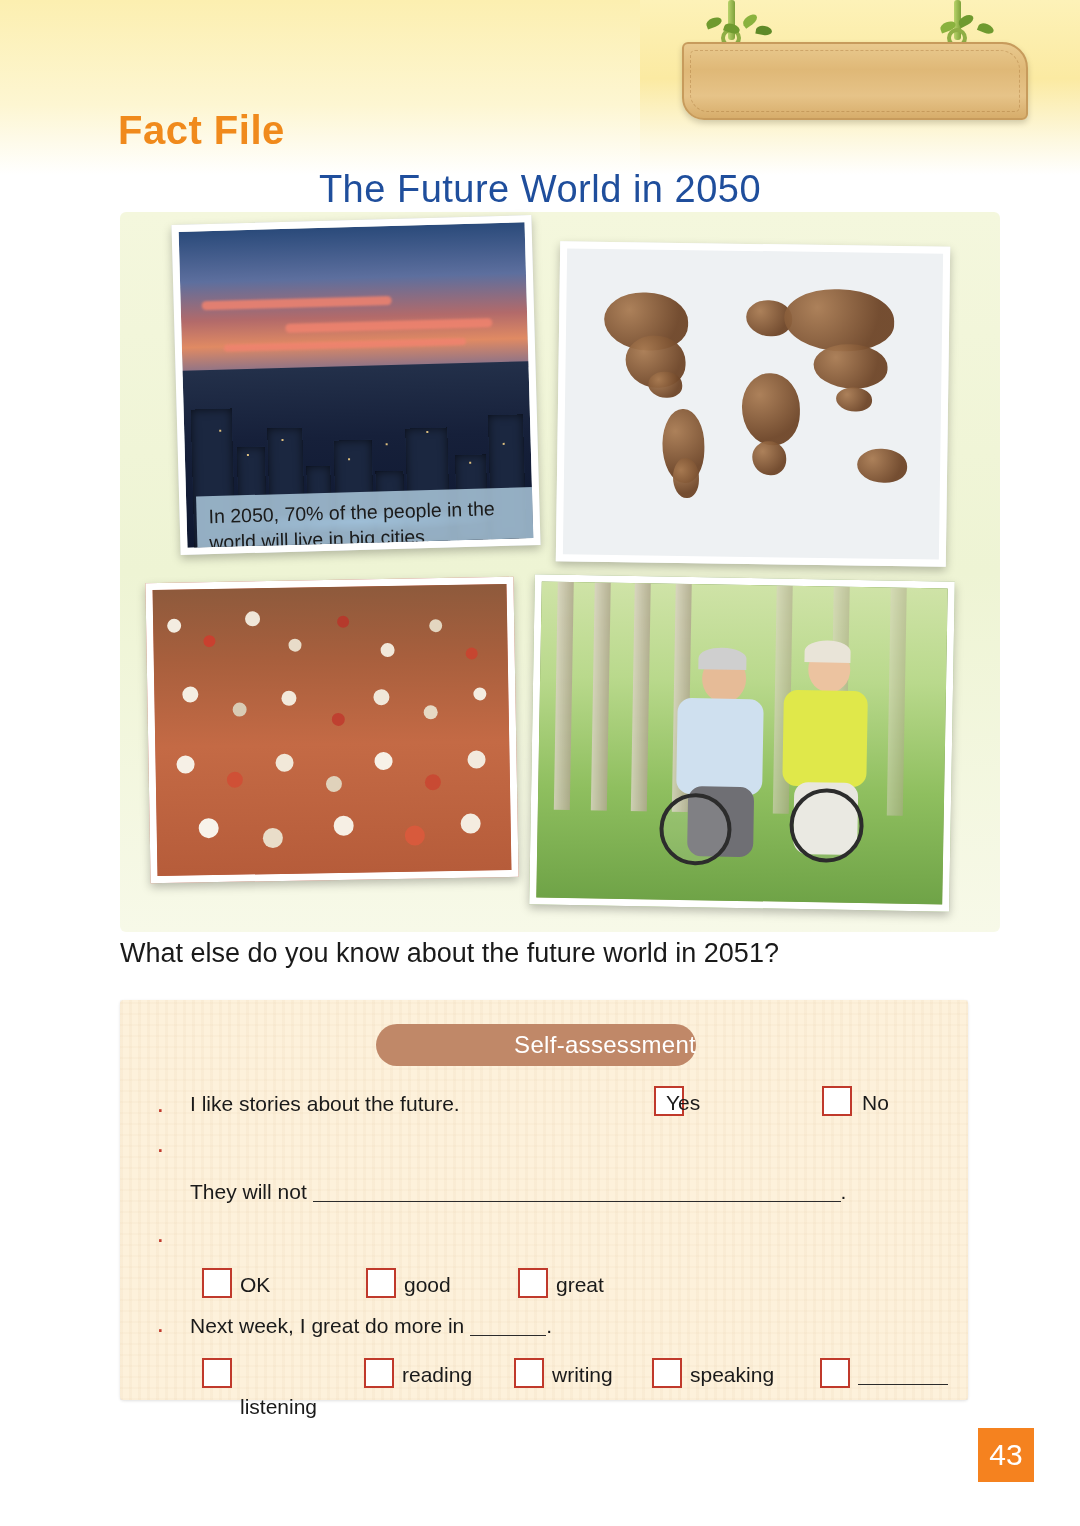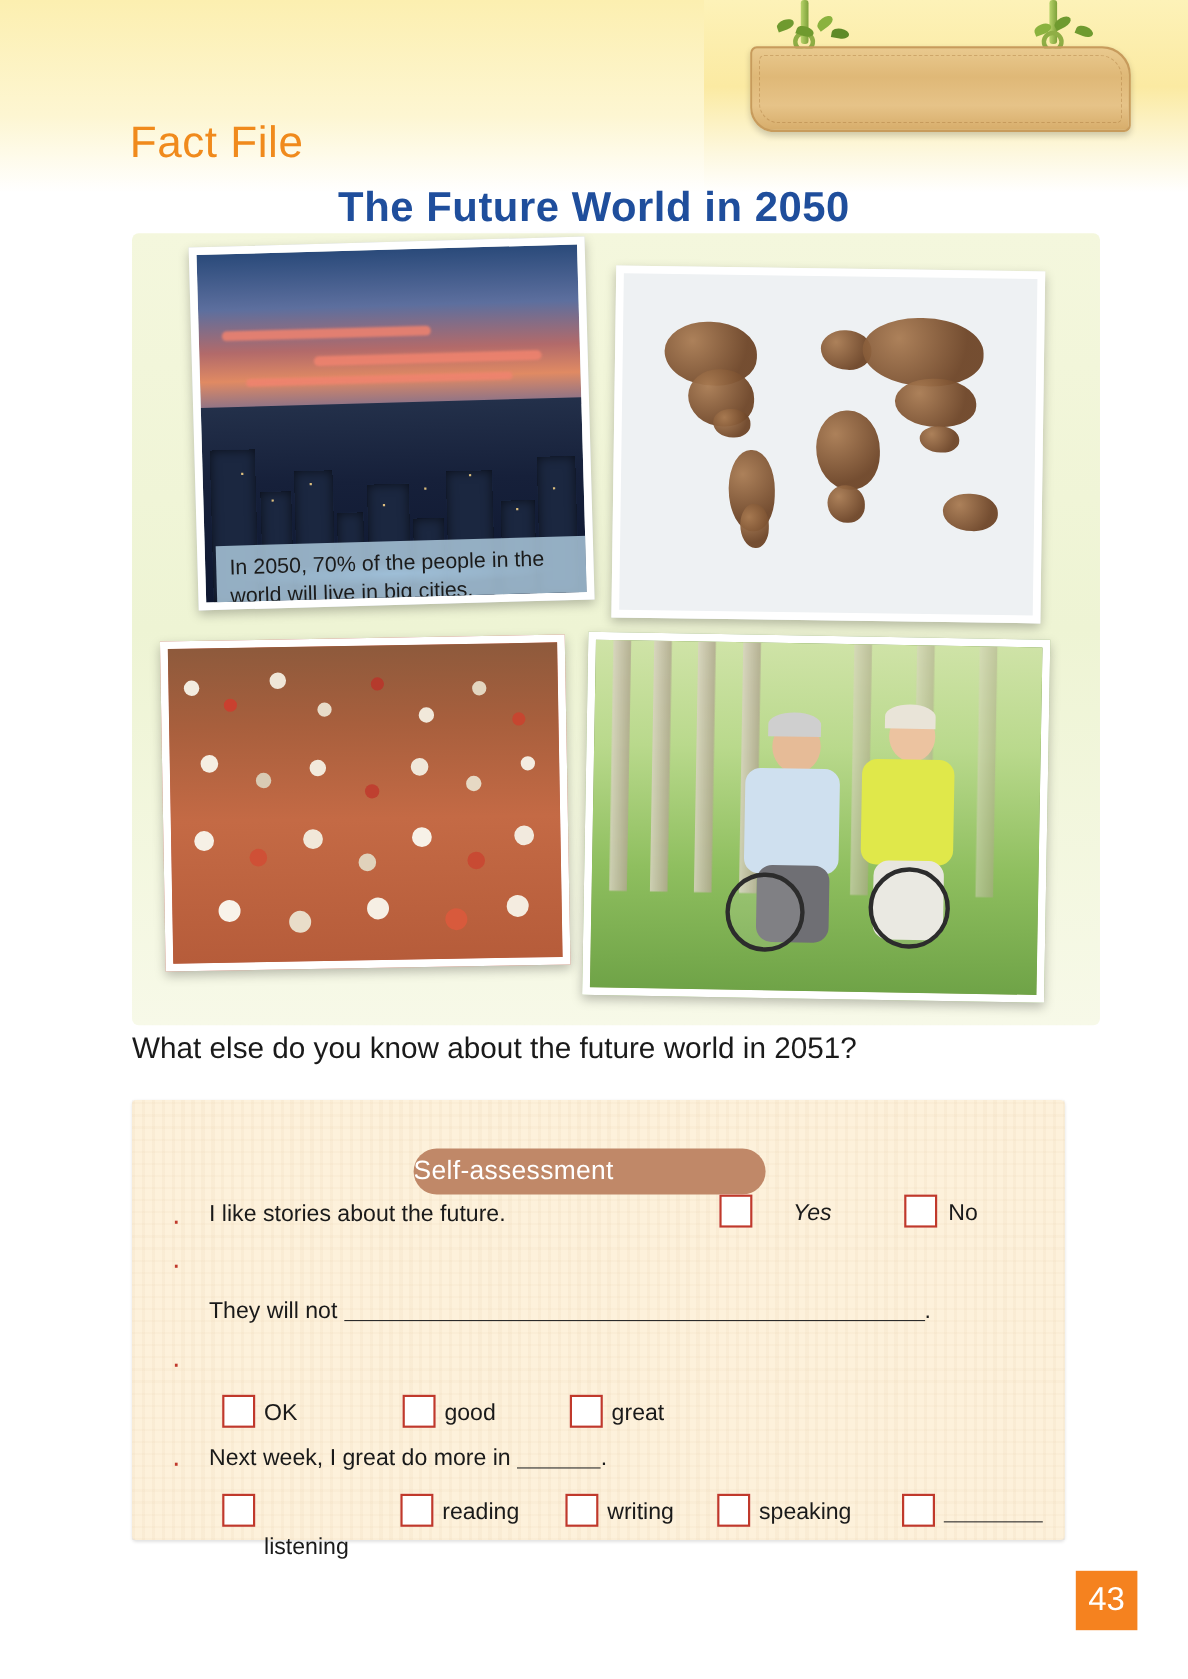--- a/index.html
+++ b/index.html
@@ -91,31 +91,31 @@
     background: #6f9a2f;
     border-radius: 50% 50% 50% 0;
     transform: rotate(-20deg);
   }
 
   
   .fact-file {
     position: absolute;
     left: 118px; top: 108px;
     font-size: 40px;
-    font-weight: normal;
+    font-weight: bold;
     color: #f08a1c;
     letter-spacing: .5px;
   }
   .main-title {
     position: absolute;
     left: 0; top: 168px;
     width: 1080px;
     text-align: center;
     font-size: 38px;
-    font-weight: bold;
+    font-weight: normal;
     color: #1f4e9c;
     letter-spacing: .5px;
   }
 
   
   .collage {
     position: absolute;
     left: 120px; top: 212px;
     width: 880px; height: 720px;
     background: linear-gradient(180deg, #f4f7dd 0%, #eef4d4 50%, #f7f9e8 100%);
@@ -257,24 +257,23 @@
     pointer-events:none;
   }
   .sa-pill {
     position: absolute;
     left: 256px; top: 24px;
     width: 320px; height: 42px;
     background: #c08868;
     border-radius: 21px;
     color: #ffffff;
     font-size: 24px;
-    text-align: left;
+    text-align: right;
     line-height: 42px;
     letter-spacing: .3px;
-    margin-top: 20px;
   }
 
   .sa-item { position: absolute; font-size: 21px; color: #1a1a1a; }
   .bullet {
     position: absolute;
     color: #c0392b;
     font-size: 26px;
     line-height: 1;
   }
   .blank-line {
@@ -445,21 +444,21 @@
 </div>
 
 <div class="question">What else do you know about the future world in 2051?</div>
 
 <div class="sa-box">
   <div class="sa-pill">Self-assessment</div>
 
   <div class="bullet" style="left:36px; top:96px;">·</div>
   <div class="sa-item" style="left:70px; top:92px;">I like stories about the future.</div>
   <div class="cbox" style="left:534px; top:86px;"></div>
-  <div class="cbox-lbl" style="left:601px; top:91px;font-style:italic;">Yes</div>
+  <div class="cbox-lbl" style="left:546px; top:91px;">Yes</div>
   <div class="cbox" style="left:702px; top:86px;"></div>
   <div class="cbox-lbl" style="left:742px; top:91px;">No</div>
 
   <div class="bullet" style="left:36px; top:136px;">·</div>
   <div class="sa-item" style="left:70px; top:180px;">
     <span>They will not</span>
     <span class="blank-line" style="width:528px;"></span><span>.</span>
   </div>
 
   <div class="bullet" style="left:36px; top:226px;">·</div>

